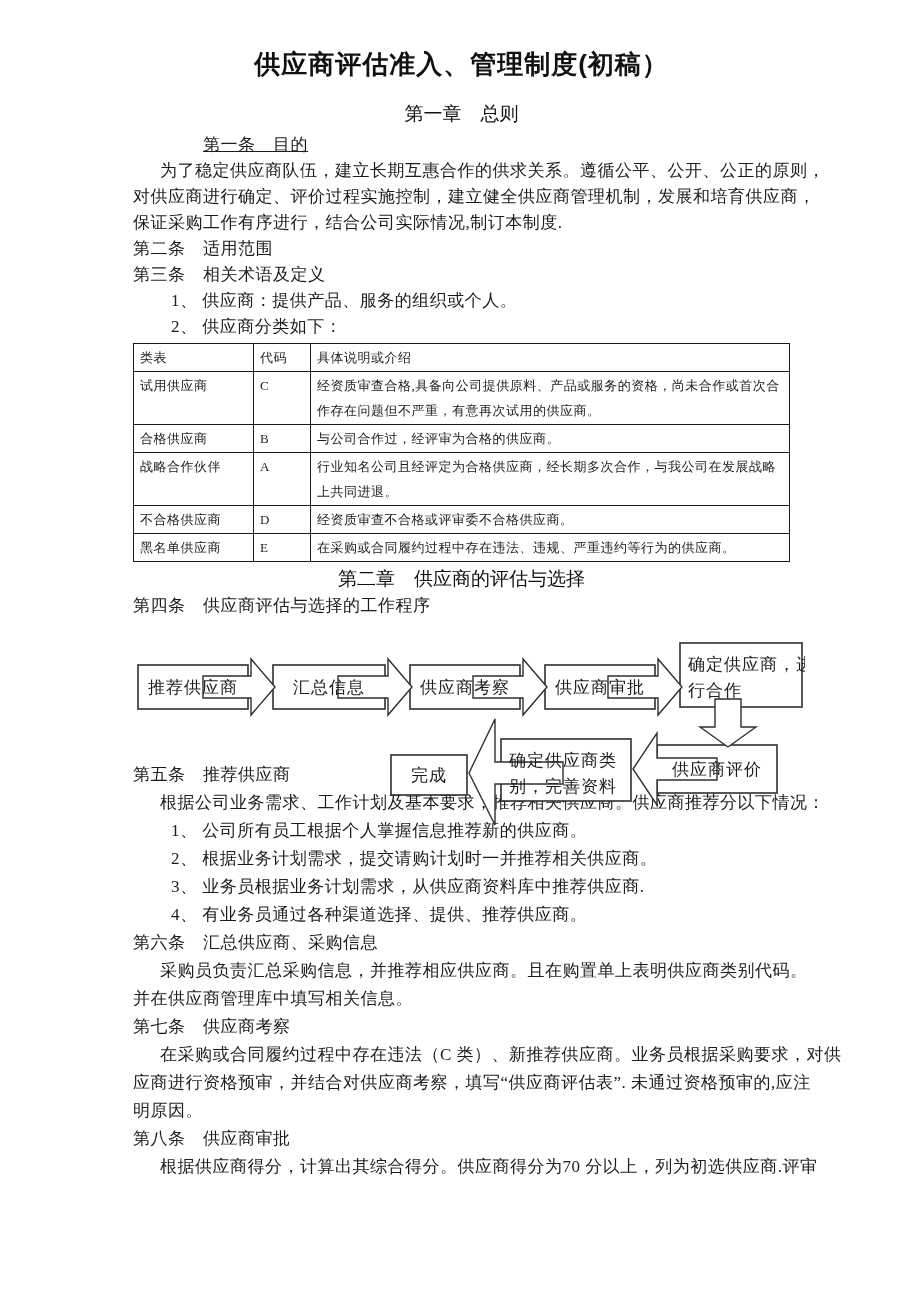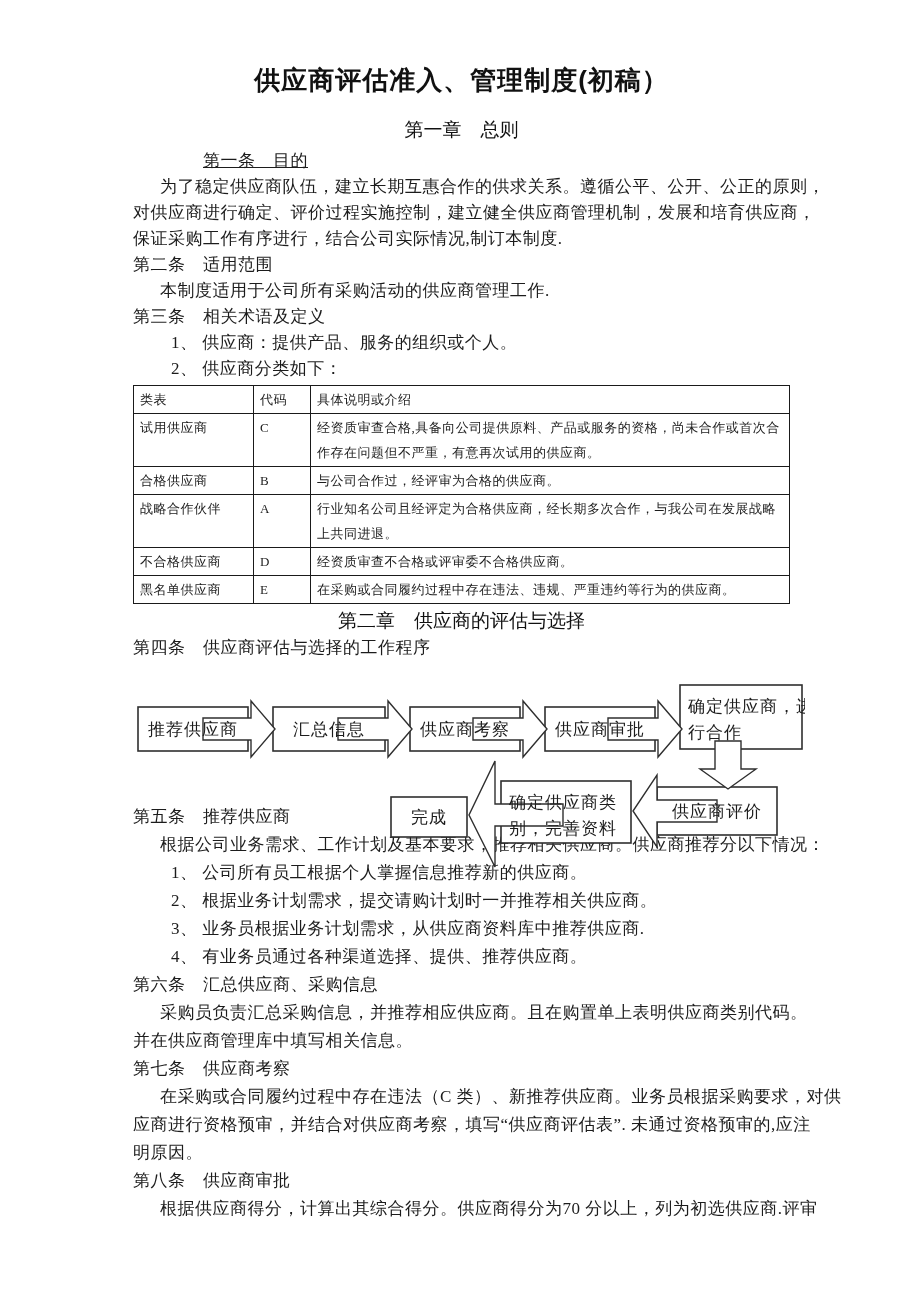--- a/index.html
+++ b/index.html
@@ -3,21 +3,21 @@
 <meta charset="utf-8">
 <style>
   html,body{margin:0;padding:0;background:#ffffff;}
   body{
     width:920px;height:1302px;position:relative;overflow:hidden;
     font-family:"Liberation Serif","DejaVu Serif",serif;
     color:#1c1c1c;
   }
   .page{
     position:absolute;left:0;top:0;width:920px;height:1302px;
-    box-sizing:border-box;padding:64px 130px 0 133px;
+    box-sizing:border-box;padding:48px 130px 0 133px;
   }
   .doc-title{
     font-family:"Liberation Sans","DejaVu Sans",sans-serif;
     font-weight:bold;font-size:26px;text-align:center;letter-spacing:1px;
     line-height:32px;color:#111;
   }
   .chapter{
     font-family:"Liberation Sans","DejaVu Sans",sans-serif;
     font-weight:normal;font-size:19px;text-align:center;color:#111;
     line-height:24px;
@@ -62,21 +62,20 @@
 
   <div class="doc-title">供应商评估准入、管理制度(初稿）</div>
 
   <div class="chapter ch1">第一章　总则</div>
 
   <div class="tline ind3">第一条　目的</div>
   <div class="tline ind1">为了稳定供应商队伍，建立长期互惠合作的供求关系。遵循公平、公开、公正的原则，</div>
   <div class="tline ind0">对供应商进行确定、评价过程实施控制，建立健全供应商管理机制，发展和培育供应商，</div>
   <div class="tline ind0">保证采购工作有序进行，结合公司实际情况,制订本制度.</div>
   <div class="tline ind0">第二条　适用范围</div>
-  <div class="tline ind1">本制度适用于公司所有采购活动的供应商管理工作.</div>
   <div class="tline ind0">第三条　相关术语及定义</div>
   <div class="tline ind2">1、 供应商：提供产品、服务的组织或个人。</div>
   <div class="tline ind2">2、 供应商分类如下：</div>
 
   <table class="cls">
     <tbody>
         <tr>
       <td class="col-cat">类表</td>
       <td class="col-code">代码</td>
       <td>具体说明或介绍</td>

